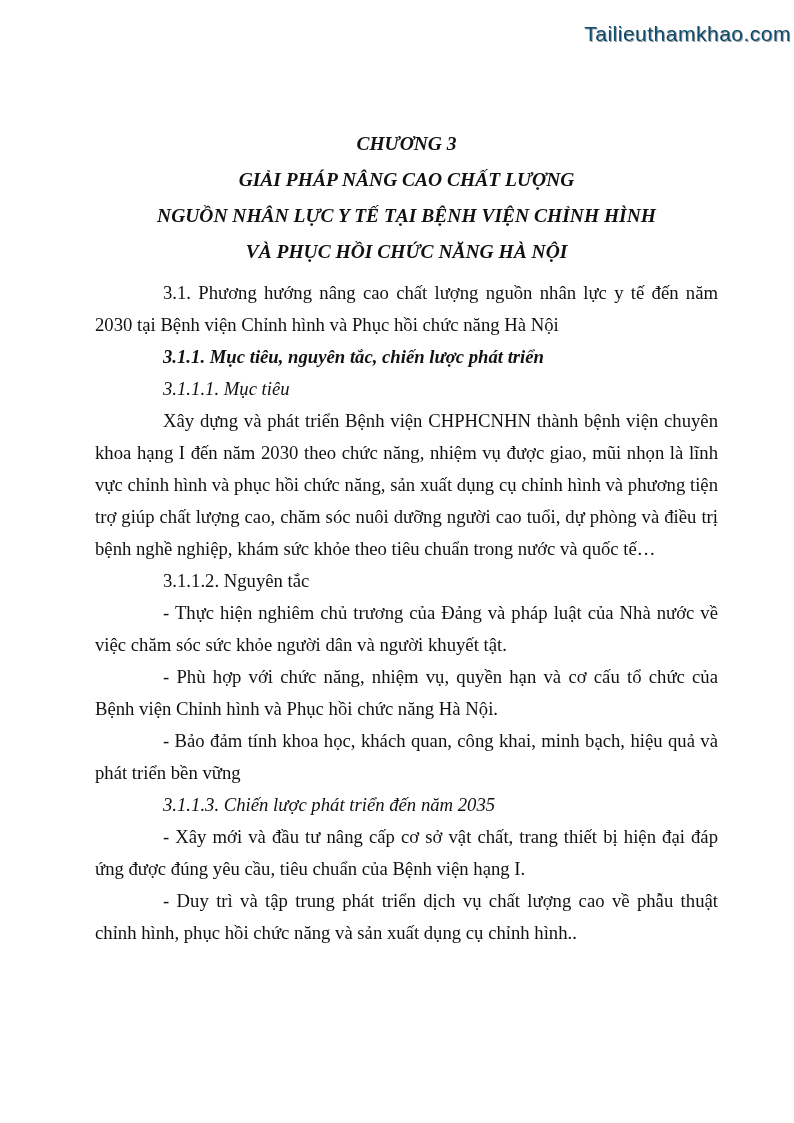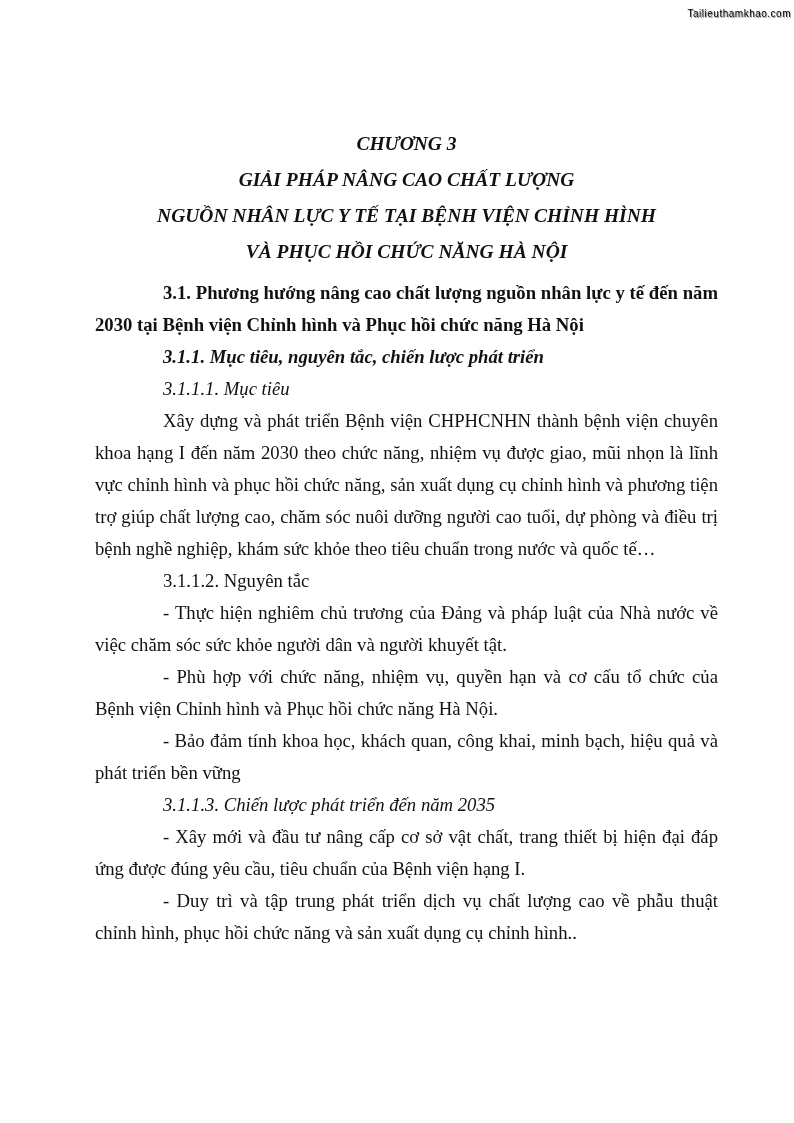--- a/index.html
+++ b/index.html
@@ -11,25 +11,25 @@
     position: relative;
     width: 794px;
     height: 1123px;
     background: #ffffff;
     font-family: "Liberation Serif", "DejaVu Serif", serif;
     color: #111111;
     overflow: hidden;
   }
   .watermark {
     position: absolute;
-    top: 8px;
+    top: 22px;
     right: 3px;
     font-family: "Liberation Sans", "DejaVu Sans", sans-serif;
-    font-size: 10px;
-    color: #000000;
+    font-size: 21px;
+    color: #0c4a6e;
     text-shadow: 1px 1px 0 #9a9a9a;
     letter-spacing: 0.5px;
   }
   .page-number {
     position: absolute;
     top: 46px;
     left: 95px;
     width: 623px;
     text-align: center;
     font-size: 18.7px;
@@ -54,21 +54,21 @@
     line-height: 36px;
     white-space: nowrap;
   }
   .doc p {
     margin: 0;
     font-size: 18.7px;
     line-height: 32px;
     text-align: justify;
     text-indent: 68px;
   }
-  .bold { font-weight: bold; }
+  .bold { font-weight: normal; }
   .italic { font-style: italic; }
   .bold-italic { font-weight: bold; font-style: italic; }
 </style>
 </head>
 <body>
 
 <div class="page">
 
   <div class="watermark">Tailieuthamkhao.com</div>
 

